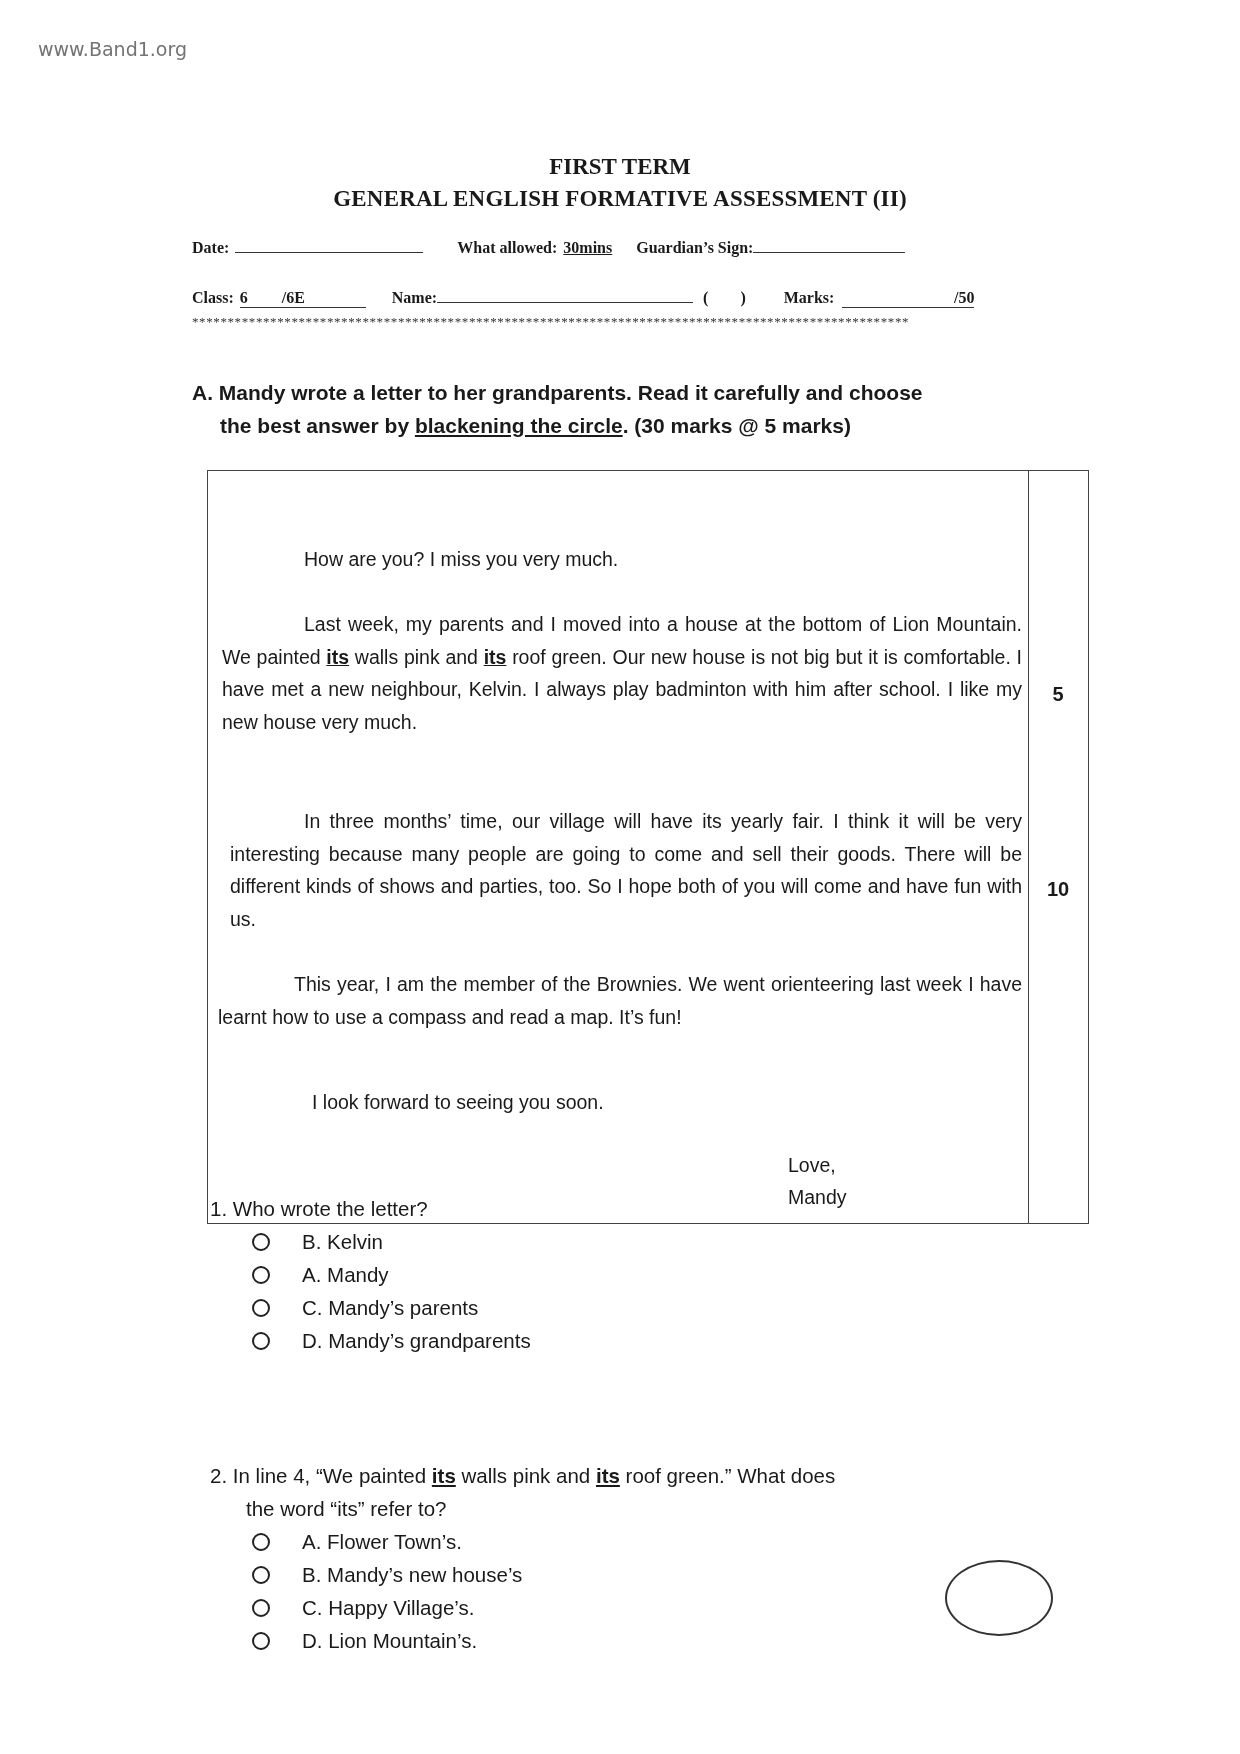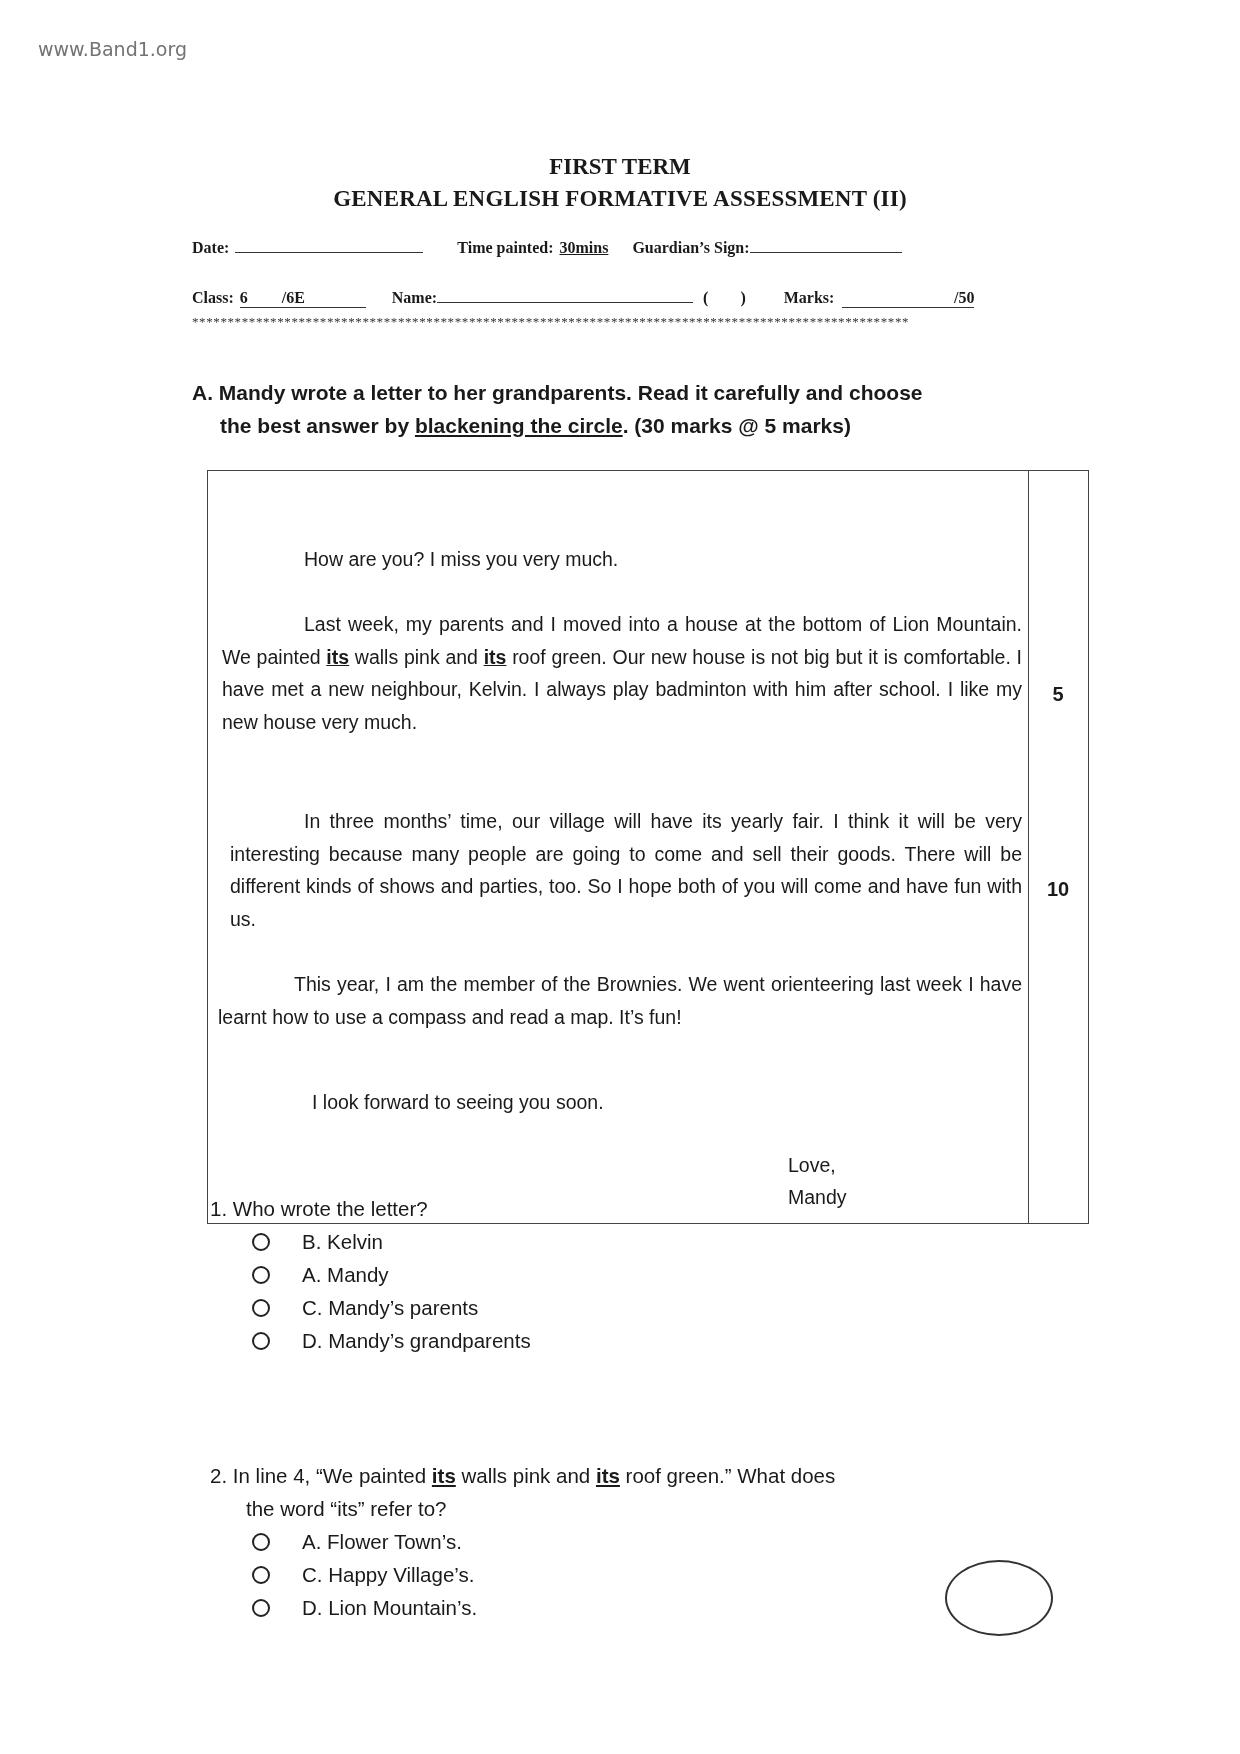--- a/index.html
+++ b/index.html
@@ -30,21 +30,21 @@
 <body>
 
 <div class="site">www.Band1.org</div>
 
 <div class="title1 serif">FIRST TERM</div>
 <div class="title2 serif">GENERAL ENGLISH FORMATIVE ASSESSMENT (II)</div>
 
 <div class="row serif" style="top:234px;">
   <span>Date:</span>
   <span class="blank" style="width:188px;margin-left:6px;"></span>
-  <span style="margin-left:34px;">Time painted:</span>
+  <span style="margin-left:34px;">What allowed:</span>
   <span class="ul" style="margin-left:6px;">30mins</span>
   <span style="margin-left:24px;">Guardian’s Sign:</span>
   <span class="blank" style="width:152px;"></span>
 </div>
 
 <div class="row serif" style="top:284px;">
   <span>Class:</span>
   <span class="ul" style="margin-left:6px;display:inline-block;width:126px;border-bottom:1.5px solid #333;text-decoration:none;">
     <span>6</span>
     <span style="margin-left:30px;">/6E</span>
@@ -113,20 +113,24 @@
 
 <div class="q hand" style="top:1427px;">
   <div><span>2.</span> <span>In line 4, “We painted </span><span class="ul" style="font-weight:bold;">its</span><span> walls pink and </span><span class="ul" style="font-weight:bold;">its</span><span> roof green.” What does</span></div>
   <div style="padding-left:36px;">the word “its” refer to?</div>
   <div class="opt">
       <span class="circle"></span>
       <span>A. Flower Town’s.</span>
     </div>
   <div class="opt">
       <span class="circle"></span>
+      <span>B. Mandy’s new house’s</span>
+    </div>
+  <div class="opt">
+      <span class="circle"></span>
       <span>C. Happy Village’s.</span>
     </div>
   <div class="opt">
       <span class="circle"></span>
       <span>D. Lion Mountain’s.</span>
     </div>
 </div>
 
 <div class="big-oval"></div>
 

